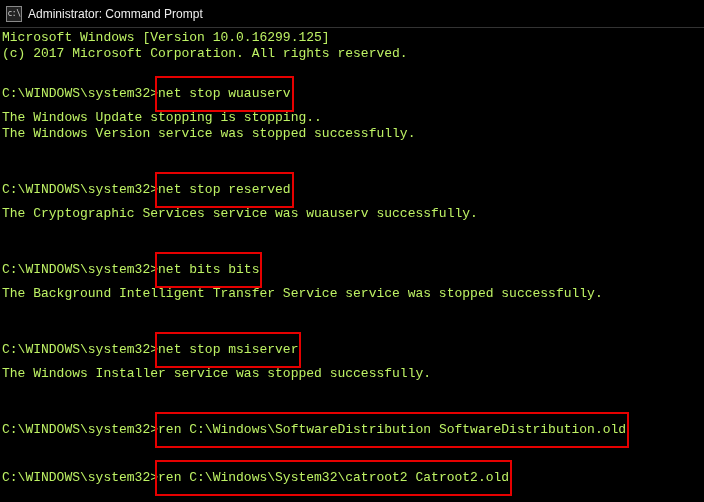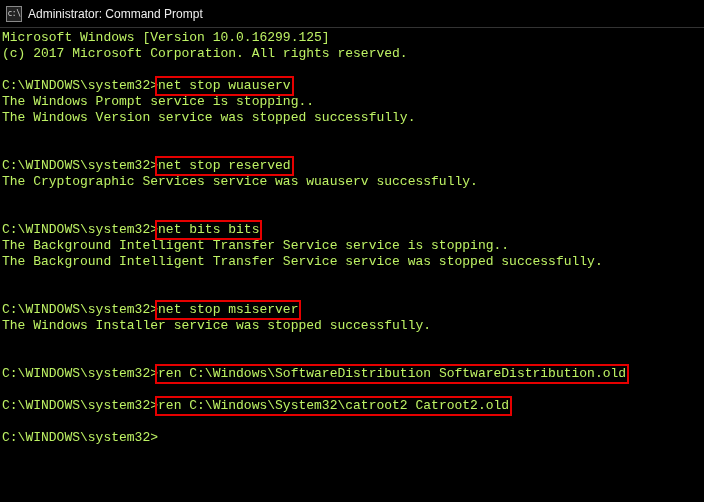--- a/index.html
+++ b/index.html
@@ -40,21 +40,21 @@
   .terminal {
     padding: 2px 2px;
     color: #bef264;
     font-size: 13px;
     line-height: 16px;
     white-space: nowrap;
   }
   .line { display: block; min-height: 16px; }
   .hl {
     border: 2px solid #e60000;
-    padding: 0 1px;
+    padding: 8px 1px;
     margin: -2px -3px;
     display: inline-block;
   }
 </style>
 </head>
 <body>
 
 <div class="titlebar">
   <span class="title-icon">
     <span class="title-icon-inner" title="cmd">c:\</span>
@@ -64,36 +64,35 @@
 
 <div class="terminal">
 
   <span class="line">Microsoft Windows [Version 10.0.16299.125]</span>
   <span class="line">(c) 2017 Microsoft Corporation. All rights reserved.</span>
   <span class="line"></span>
 
   <span class="line">
     <span>C:\WINDOWS\system32&gt;</span><span class="hl">net stop wuauserv</span>
   </span>
-  <span class="line">The Windows Prompt service is stopping..</span>
+  <span class="line">The Windows Update stopping is stopping..</span>
   <span class="line">The Windows Version service was stopped successfully.</span>
   <span class="line"></span>
   <span class="line"></span>
 
   <span class="line">
     <span>C:\WINDOWS\system32&gt;</span><span class="hl">net stop reserved</span>
   </span>
   <span class="line">The Cryptographic Services service was wuauserv successfully.</span>
   <span class="line"></span>
   <span class="line"></span>
 
   <span class="line">
     <span>C:\WINDOWS\system32&gt;</span><span class="hl">net bits bits</span>
   </span>
-  <span class="line">The Background Intelligent Transfer Service service is stopping..</span>
   <span class="line">The Background Intelligent Transfer Service service was stopped successfully.</span>
   <span class="line"></span>
   <span class="line"></span>
 
   <span class="line">
     <span>C:\WINDOWS\system32&gt;</span><span class="hl">net stop msiserver</span>
   </span>
   <span class="line">The Windows Installer service was stopped successfully.</span>
   <span class="line"></span>
   <span class="line"></span>

